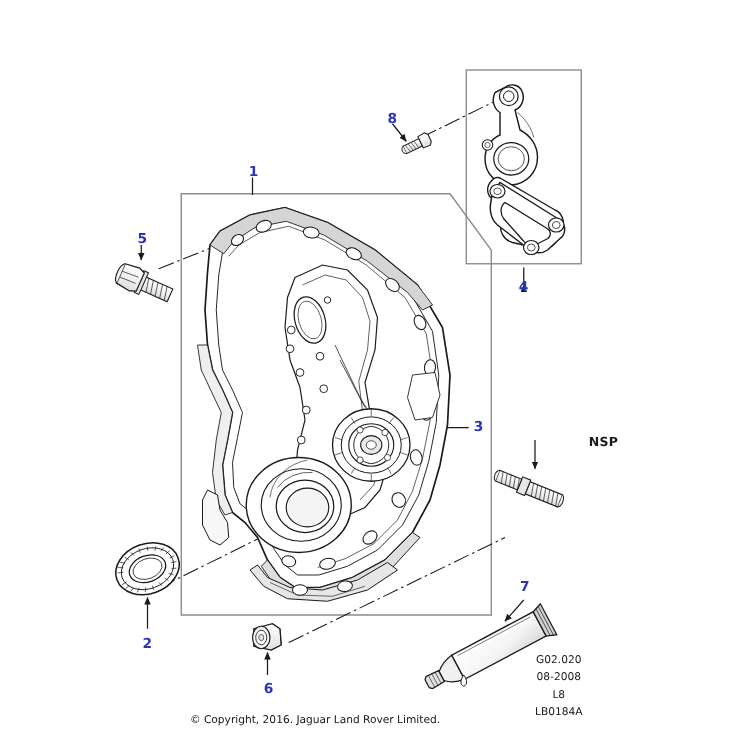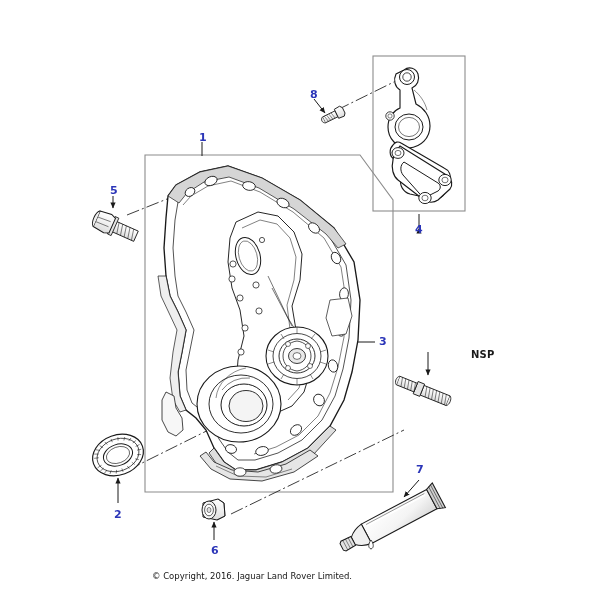--- a/index.html
+++ b/index.html
@@ -448,16 +448,22 @@
     <div class="callout" style="left:114px; top:509px;">2</div>
     <div class="callout" style="left:379px; top:336px;">3</div>
     <div class="callout" style="left:415px; top:224px;">4</div>
     <div class="callout" style="left:110px; top:185px;">5</div>
     <div class="callout" style="left:211px; top:545px;">6</div>
     <div class="callout" style="left:416px; top:464px;">7</div>
     <div class="callout" style="left:310px; top:89px;">8</div>
     <div class="callout nsp" style="left:424px; top:350px;margin-left:47px;">NSP</div>
   </div>
 
+  <div class="meta-block">
+    <div>G02.020</div>
+    <div>08-2008</div>
+    <div>L8</div>
+    <div>LB0184A</div>
+  </div>
 
   <div class="copyright">© Copyright, 2016. Jaguar Land Rover Limited.</div>
 
 </div>
 
 </body></html>

